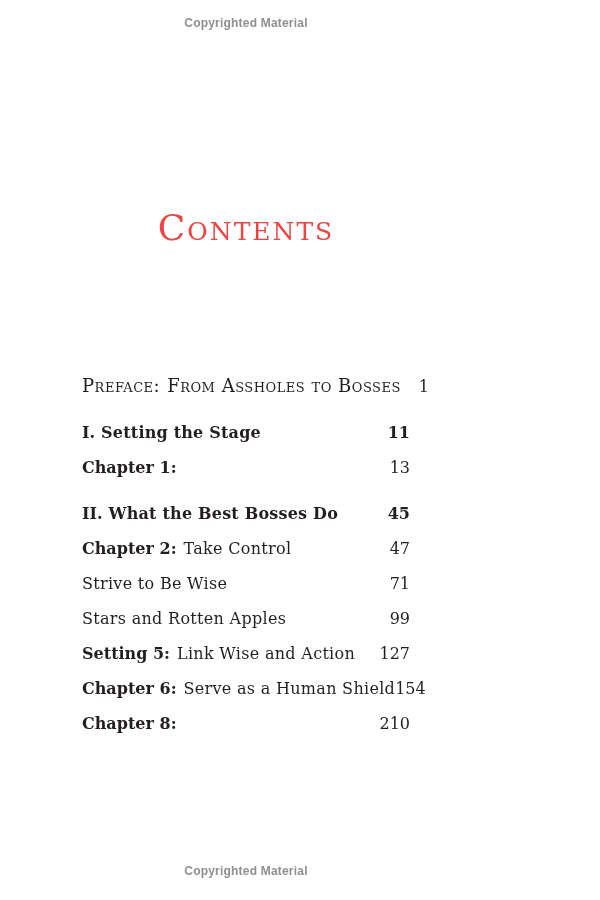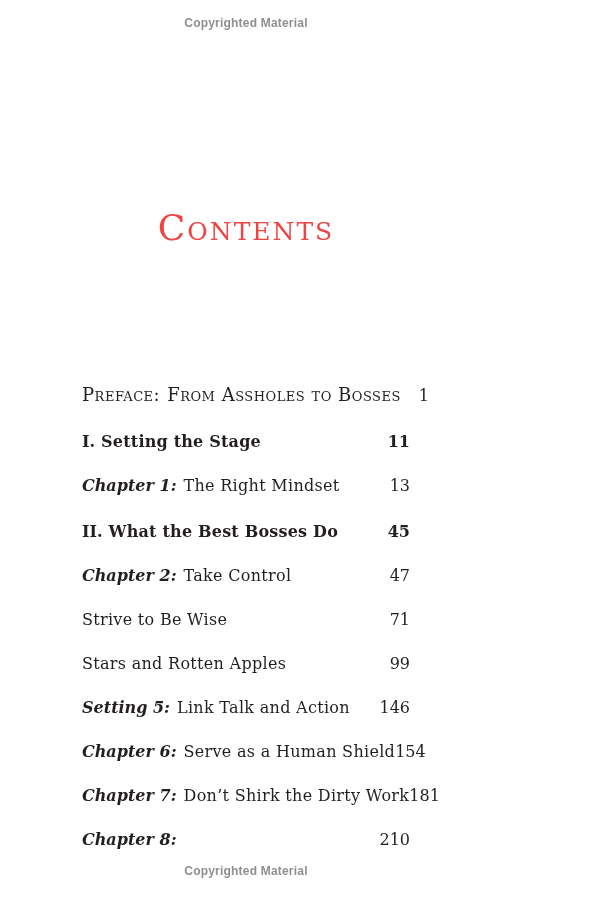--- a/index.html
+++ b/index.html
@@ -50,21 +50,20 @@
     top: 368px;
     left: 82px;
     right: 82px;
   }
   .row {
     display: flex;
     align-items: baseline;
     line-height: 35px;
     white-space: nowrap;
     font-size: 16px;
-    margin-top: 9px;
   }
   .row .spacer { flex: 1 1 auto; }
   .row .page-num {
     text-align: right;
     min-width: 28px;
     font-size: 16px;
   }
 
   .row.preface .label,
   .row.preface .title {
@@ -77,21 +76,20 @@
 
   .row.section {
     margin-top: 11px;
     font-weight: 700;
   }
   .row.section .label { margin-right: 6px; }
   .row.section .title { letter-spacing: 0.2px; }
   .row.section .page-num { font-weight: 700; }
 
   .row.chapter .label {
-    font-style: italic;
     font-weight: 700;
     margin-right: 7px;
   }
   .row.chapter .title { letter-spacing: 0.3px; }
 </style>
 </head>
 <body>
 
 <div class="page">
 
@@ -110,21 +108,20 @@
 
     <div class="row section">
       <span class="label">I.</span>
       <span class="title">Setting the Stage</span>
       <span class="spacer"></span>
       <span class="page-num">11</span>
     </div>
 
     <div class="row chapter">
       <span class="label">Chapter 1:</span>
-      <span class="title">The Right Mindset</span>
       <span class="spacer"></span>
       <span class="page-num">13</span>
     </div>
 
     <div class="row section">
       <span class="label">II.</span>
       <span class="title">What the Best Bosses Do</span>
       <span class="spacer"></span>
       <span class="page-num">45</span>
     </div>
@@ -143,38 +140,32 @@
     </div>
 
     <div class="row chapter">
       <span class="title">Stars and Rotten Apples</span>
       <span class="spacer"></span>
       <span class="page-num">99</span>
     </div>
 
     <div class="row chapter">
       <span class="label">Setting 5:</span>
-      <span class="title">Link Talk and Action</span>
+      <span class="title">Link Wise and Action</span>
       <span class="spacer"></span>
-      <span class="page-num">146</span>
+      <span class="page-num">127</span>
     </div>
 
     <div class="row chapter">
       <span class="label">Chapter 6:</span>
       <span class="title">Serve as a Human Shield</span>
       <span class="spacer"></span>
       <span class="page-num">154</span>
     </div>
 
-    <div class="row chapter">
-      <span class="label">Chapter 7:</span>
-      <span class="title">Don’t Shirk the Dirty Work</span>
-      <span class="spacer"></span>
-      <span class="page-num">181</span>
-    </div>
 
     <div class="row chapter">
       <span class="label">Chapter 8:</span>
       <span class="spacer"></span>
       <span class="page-num">210</span>
     </div>
 
   </div>
 
   <div class="copyright-notice copyright-bottom">Copyrighted Material</div>

